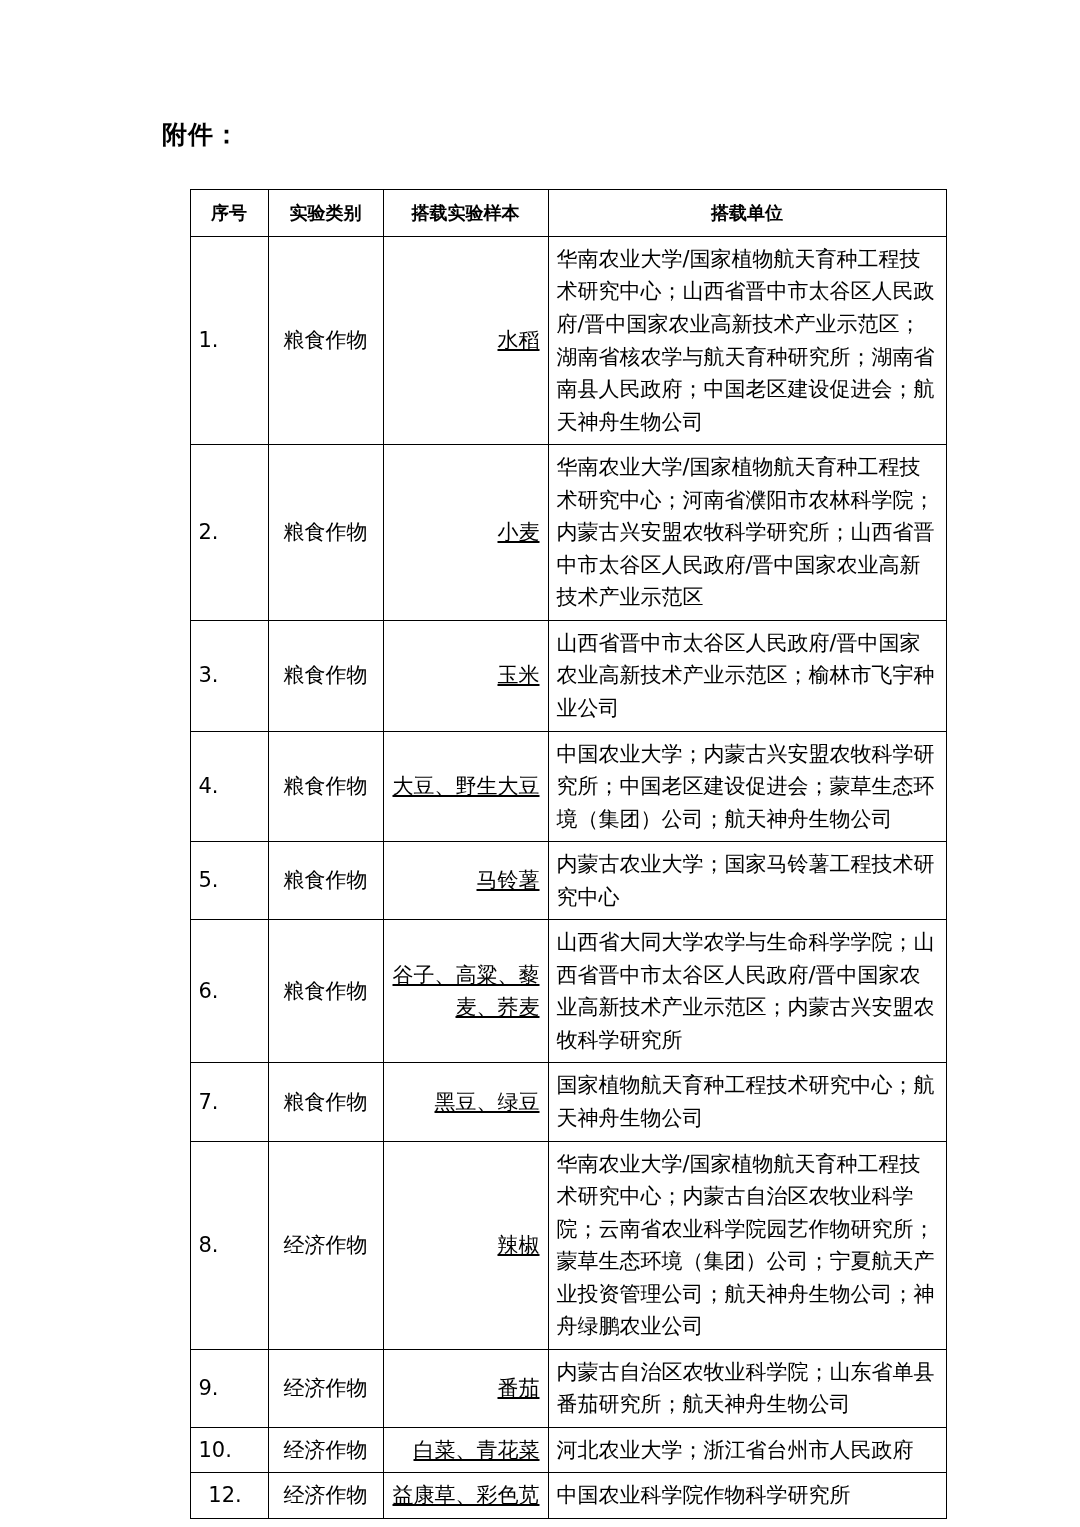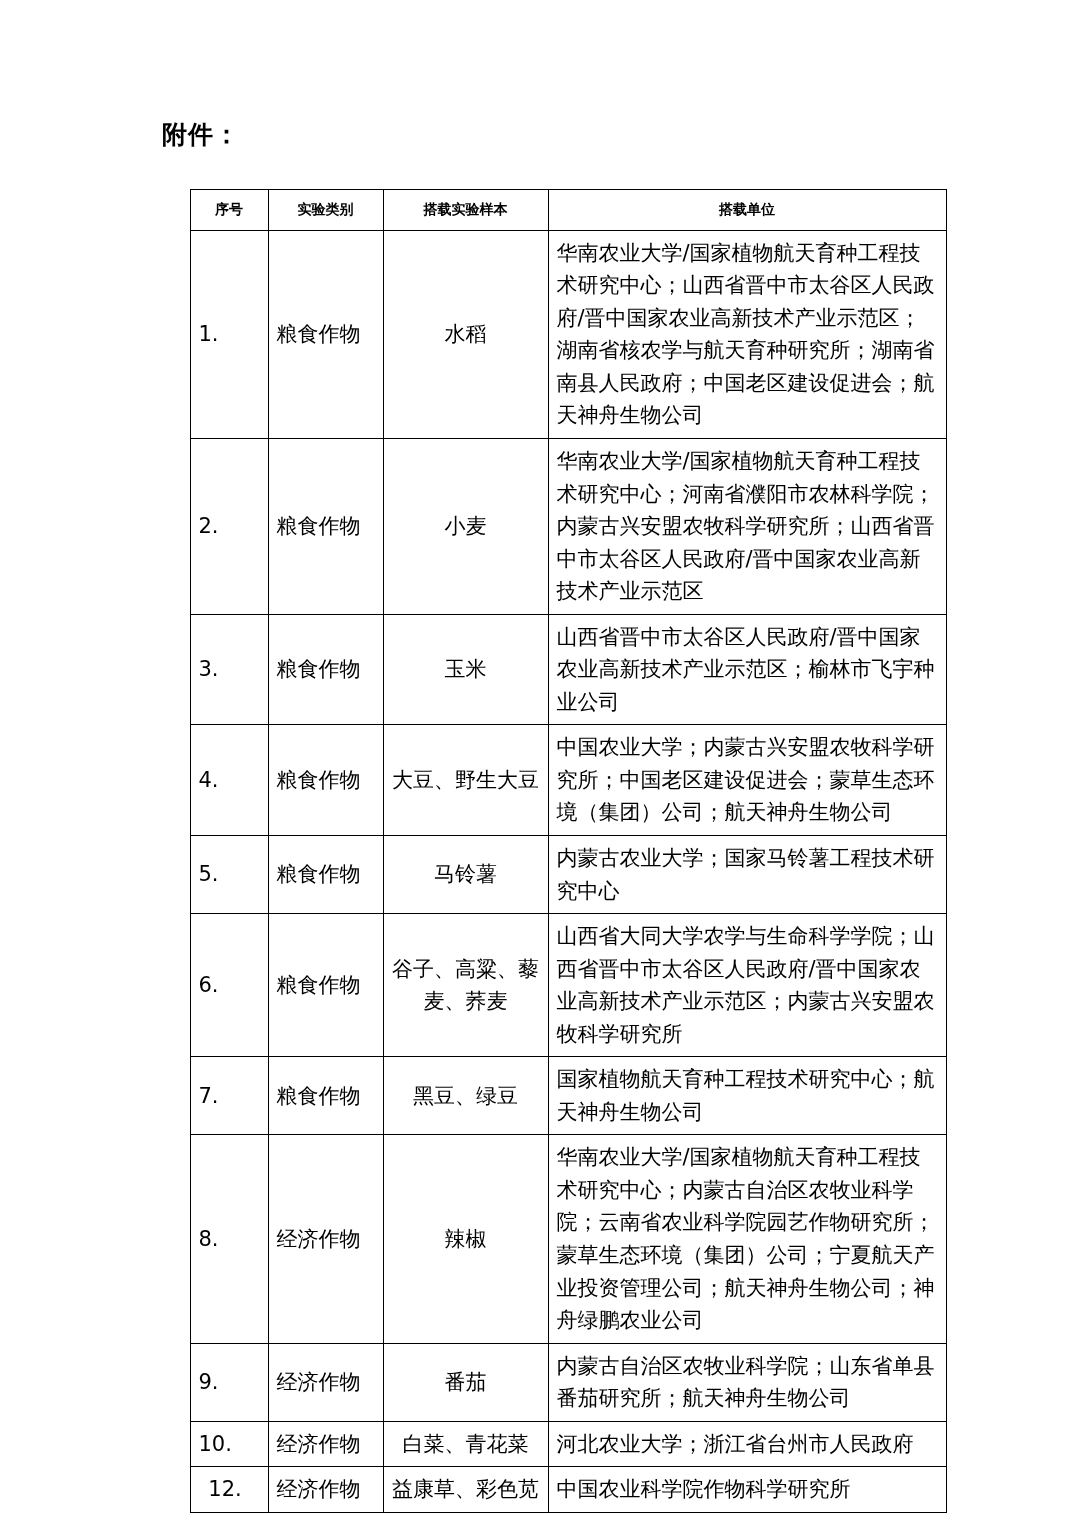--- a/index.html
+++ b/index.html
@@ -52,44 +52,45 @@
     border: 1.5px solid #000;
     vertical-align: middle;
     padding: 6px 8px;
     font-size: 21px;
     line-height: 1.55;
     font-family: "DejaVu Sans", "Liberation Sans", sans-serif;
   }
   table.listing th {
     text-align: center;
     font-weight: 700;
-    font-size: 14px;
+    font-size: 18px;
     padding: 9px 6px;
     font-family: "DejaVu Sans", "Liberation Sans", sans-serif;
   }
   col.c-no    { width: 78px; }
   col.c-cat   { width: 115px; }
   col.c-sample{ width: 165px; }
   col.c-unit  { width: 398px; }
 
   td.no {
     text-align: left;
     padding-left: 14px;
     font-size: 16px;
   }
   td.no.center {
     text-align: center;
     padding-left: 0;
   }
   td.cat {
-    text-align: left;
+    text-align: center;
   }
   td.sample {
-    text-align: center;
+    text-align: right;
     padding-left: 10px;
+    text-decoration: underline;
   }
   td.unit {
     text-align: left;
     padding-left: 10px;
     line-height: 1.62;
   }
 </style>
 </head>
 <body>
 

